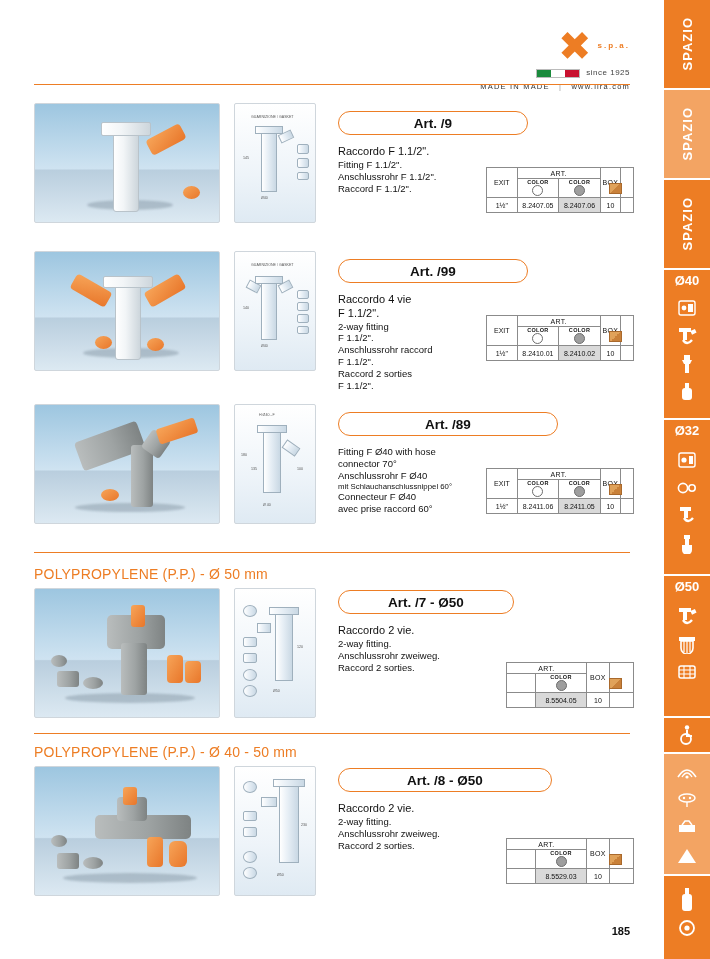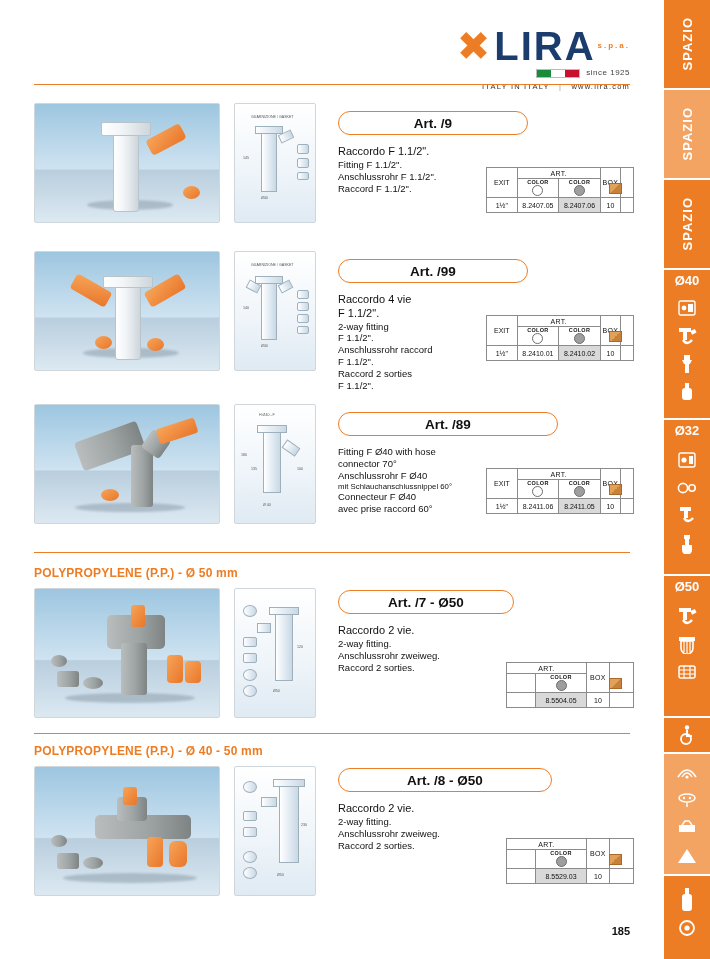--- a/index.html
+++ b/index.html
@@ -124,21 +124,21 @@
     border:0.8px solid #6d6d6d; background:#ffffff;
   }
   .dot.grey { background:#9e9e9e; border-color:#6d6d6d; }
   .boxico {
     display:inline-block; width:13px; height:11px;
     background:linear-gradient(135deg,#e0a25a 0 50%, #c9813a 50% 100%);
     border:0.6px solid #a9692c;
   }
   
   .sectitle {
-    position:absolute; left:34px; font-weight:bold; font-size:12px;
+    position:absolute; left:34px; font-weight:normal; font-size:14px;
     color:#ED7D24; letter-spacing:0.2px;
   }
   .secline {
     position:absolute; left:34px; width:596px; height:1px; background:#ED7D24;
   }
   .pagenum {
     position:absolute; right:34px; bottom:22px;
     font-size:11px; font-weight:bold; color:#111;
   }
   
@@ -166,29 +166,28 @@
   }
 </style>
 </head>
 <body>
 
 <div class="page">
 
   <div class="logo">
     <div class="logo-word">
       <span class="logo-x">✖</span>
-      <span>LIRA</span>
       <span class="logo-sas">s.p.a.</span>
     </div>
     <div class="logo-row2">
       <span class="logo-flag"></span>
       <span class="logo-since">since 1925</span>
     </div>
     <div class="logo-made">
-      <span>ITALY IN ITALY</span>
+      <span>MADE IN MADE</span>
       <span class="sep">|</span>
       <span>www.lira.com</span>
     </div>
   </div>
   <div class="hrule"></div>
 
   <div class="block" style="top:103px;">
 
     <div class="photo">
       <div class="ph-shadow" style="left:52px; top:96px; width:86px; height:10px;"></div>

